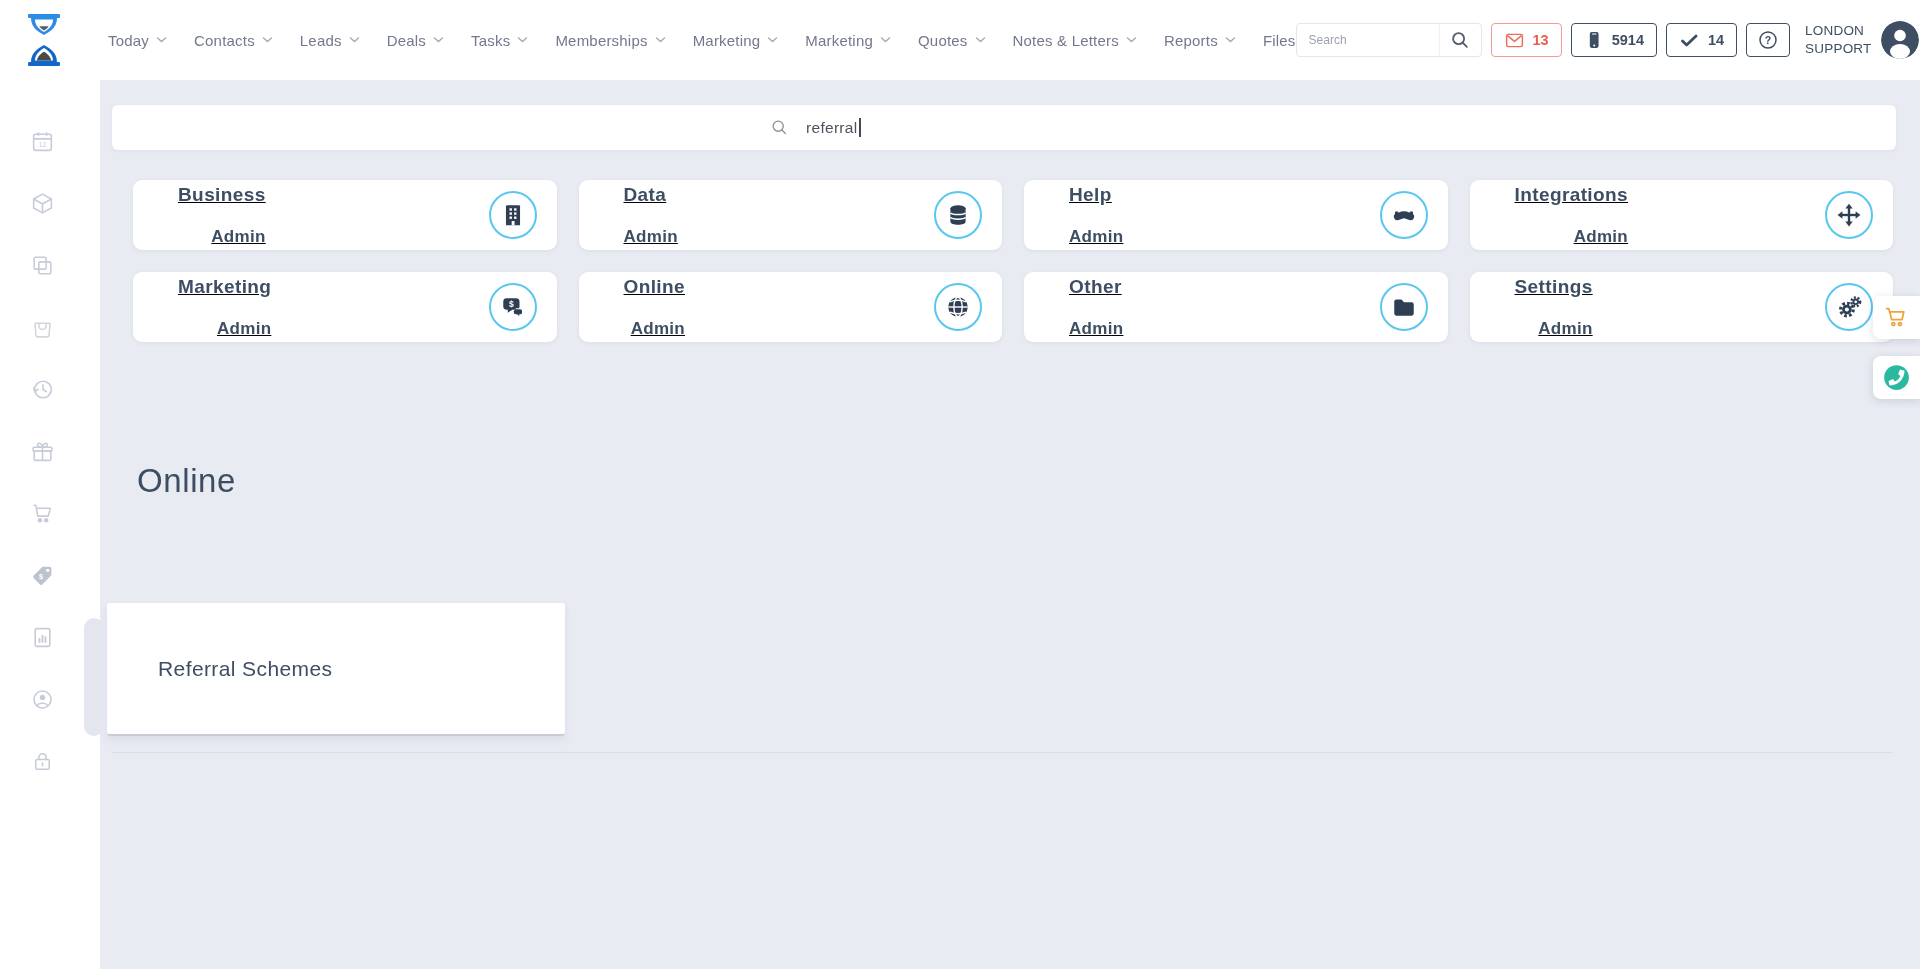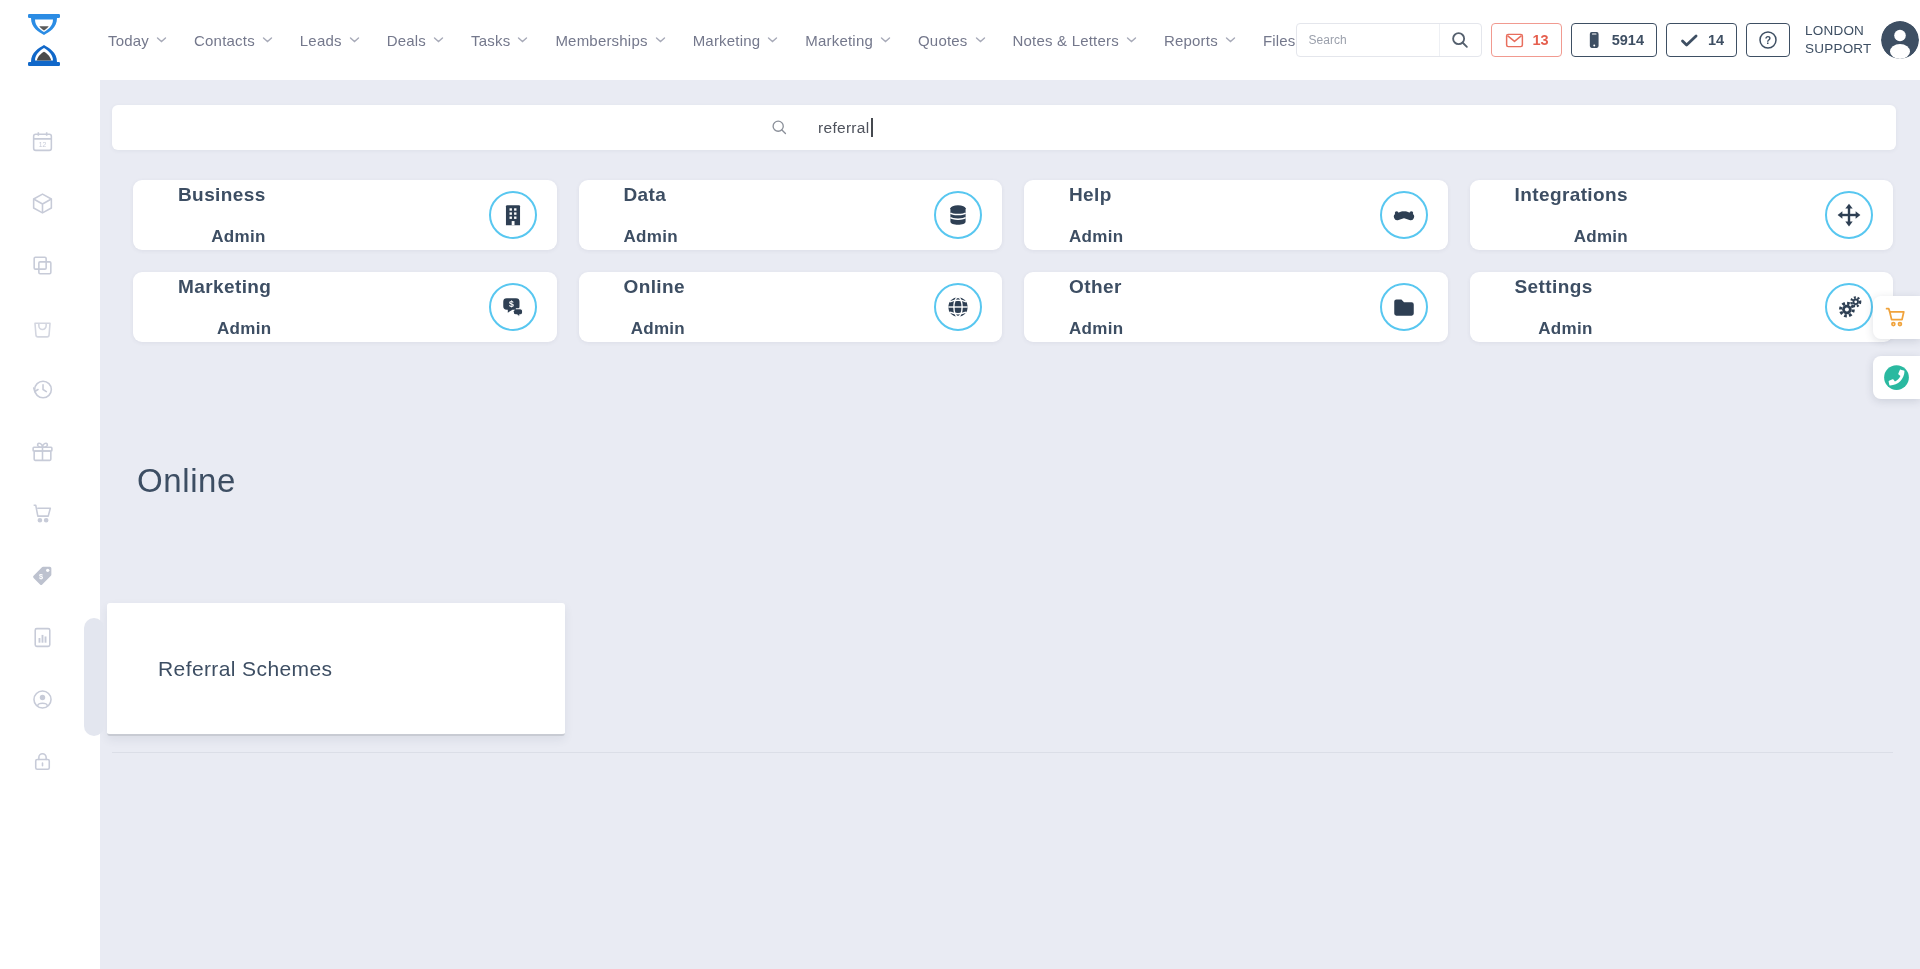--- a/index.html
+++ b/index.html
@@ -24,25 +24,25 @@
   .avatar{width:38px;height:38px;border-radius:50%;overflow:hidden;flex:0 0 auto;}
 
   
   .sidebar{position:absolute;top:80px;left:0;width:100px;height:889px;background:#fff;padding-top:30px;display:flex;flex-direction:column;align-items:flex-start;}
   .side-item{height:62px;width:84px;display:flex;align-items:center;justify-content:center;cursor:pointer;}
   .scroll-pill{position:absolute;left:84px;top:618px;width:20px;height:118px;background:#e3e6ef;border-radius:10px;z-index:4;cursor:pointer;}
 
   
   .big-search{position:absolute;left:112px;top:105px;width:1784px;height:45px;background:#fff;border-radius:6px;box-shadow:0 1px 4px rgba(50,60,90,.06);cursor:text;}
   .big-search-inner{position:absolute;left:50%;top:0;transform:translateX(-50%);height:45px;width:470px;display:flex;align-items:center;}
-  .big-search-text{margin-left:28px;font-size:15.5px;color:#4e525c;letter-spacing:.3px;}
+  .big-search-text{margin-left:16px;font-size:15.5px;color:#4e525c;letter-spacing:.3px;}
   .caret{display:inline-block;width:2px;height:19px;background:#45494f;margin-left:1px;vertical-align:middle;}
 
   .cards-grid{position:absolute;left:133px;top:180px;width:1760px;display:grid;grid-template-columns:repeat(4,1fr);gap:22px;}
-  .card{height:70px;background:#fff;border-radius:9px;box-shadow:0 1px 4px rgba(50,60,90,.07);display:flex;align-items:center;padding:0 20px 0 45px;cursor:pointer;}
+  .card{height:70px;background:#fff;border-radius:9px;box-shadow:0 1px 4px rgba(50,60,90,.07);display:flex;align-items:center;padding:0 20px 0 45px;cursor:pointer;text-decoration:underline;}
   .card-text{display:flex;flex-direction:column;}
   .card-title{font-size:19px;font-weight:600;color:#3d4e63;letter-spacing:.4px;}
   .card-sub{font-size:17px;font-weight:600;color:#3d4e63;margin-top:21px;letter-spacing:.3px;text-align:right;}
   .icon-circle{margin-left:auto;width:48px;height:48px;border:2px solid #58c7f0;border-radius:50%;display:flex;align-items:center;justify-content:center;background:#fff;flex:0 0 auto;}
 
   .section-heading{position:absolute;left:137px;top:462px;font-size:33px;font-weight:500;color:#3d4e63;letter-spacing:.6px;}
   .result-card{position:absolute;left:107px;top:603px;width:458px;height:133px;background:#fff;border-radius:3px;border-bottom:2px solid #c8cbd3;box-shadow:0 4px 10px rgba(50,60,90,.08);display:flex;align-items:center;cursor:pointer;}
   .result-label{padding-left:51px;font-size:21px;font-weight:500;color:#3d4e63;letter-spacing:.4px;}
   .section-divider{position:absolute;left:112px;top:752px;width:1781px;height:1px;background:#dbdee7;}
 

